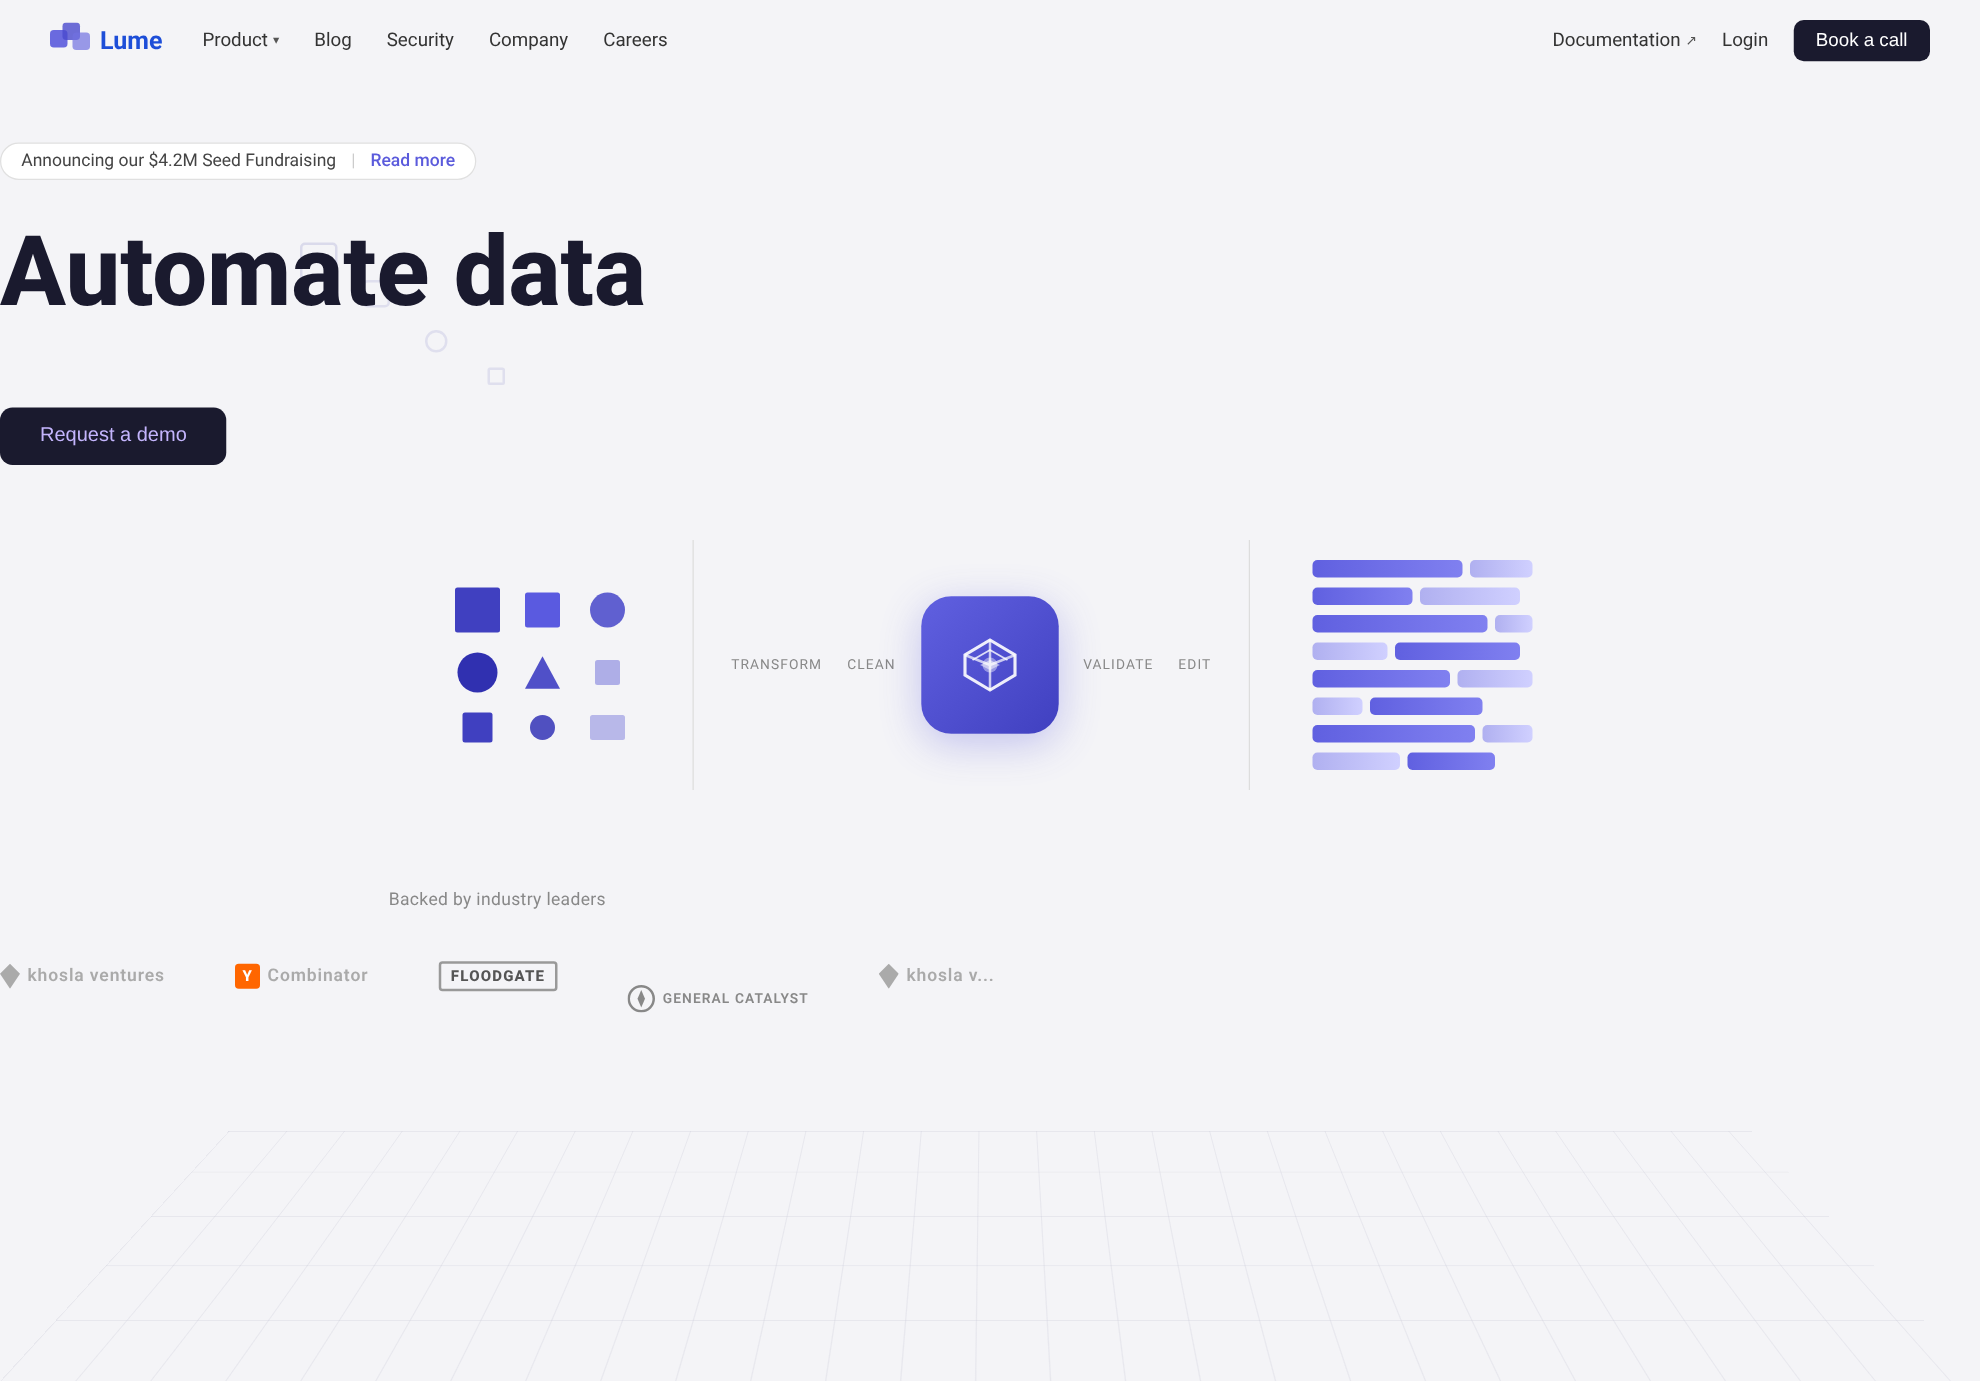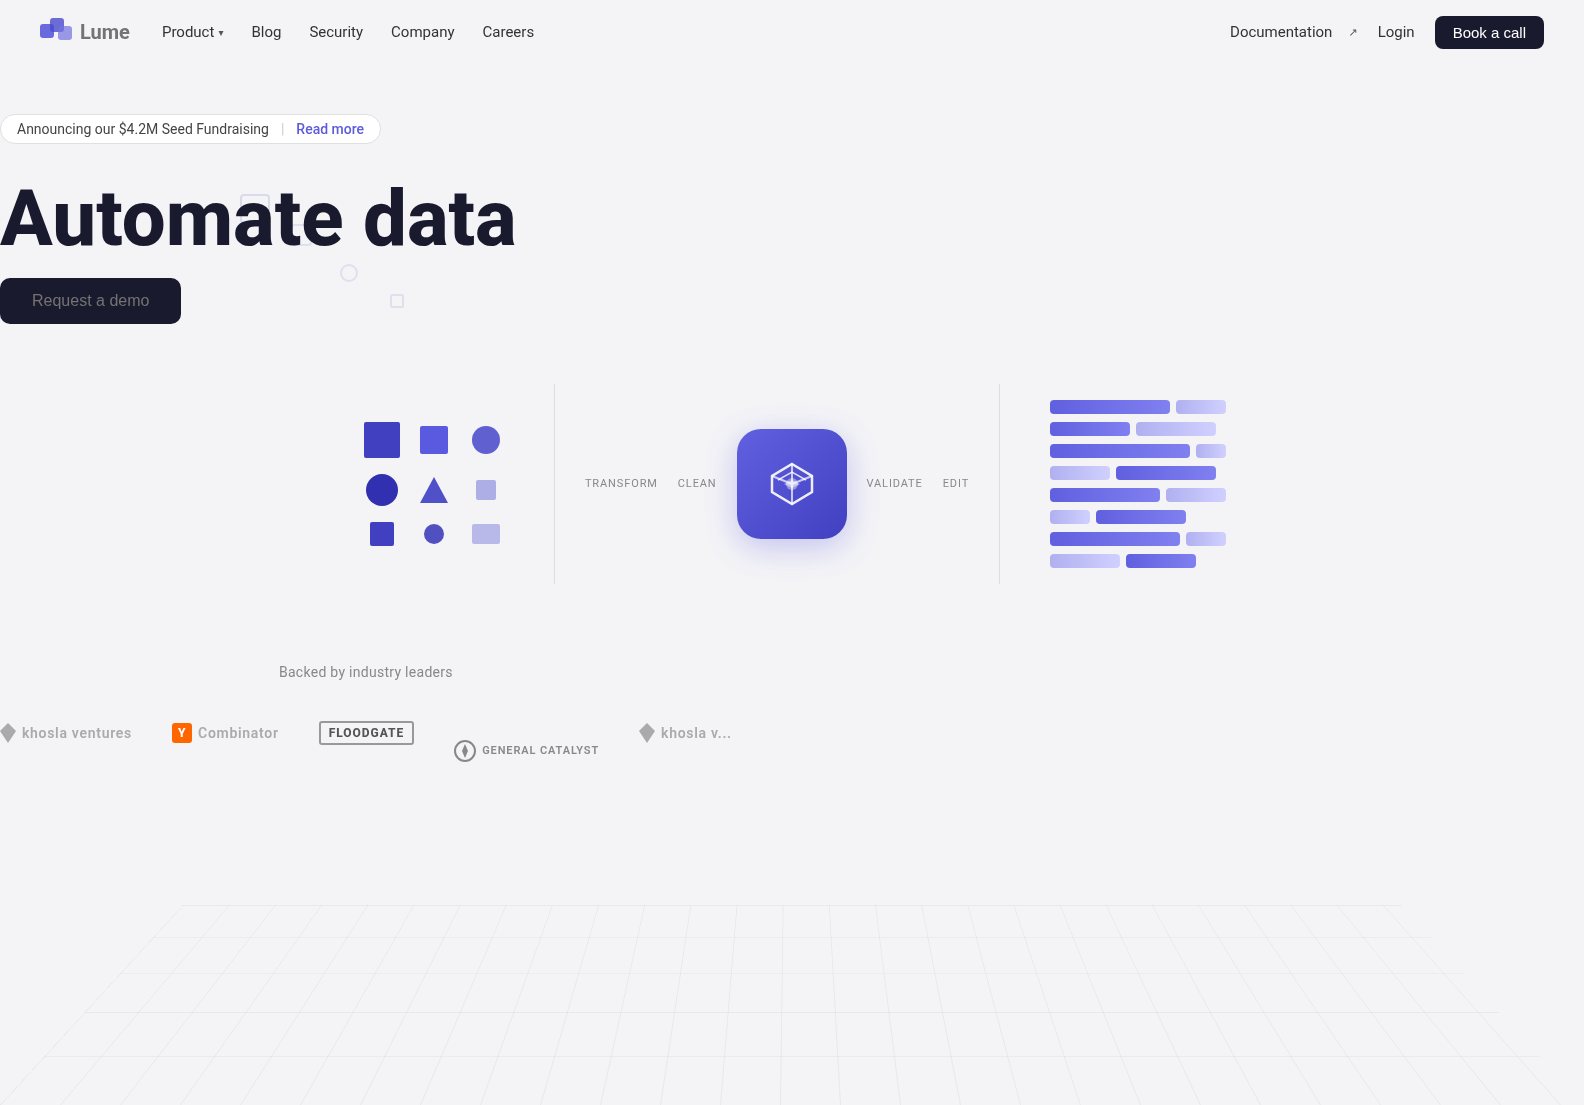--- a/index.html
+++ b/index.html
@@ -41,21 +41,21 @@
     }
 
     .logo-icon {
       width: 32px;
       height: 28px;
     }
 
     .logo-text {
       font-size: 20px;
       font-weight: 700;
-      color: #737373;
+      color: #1d4ed8;
     }
 
     .nav-links {
       display: flex;
       align-items: center;
       gap: 28px;
     }
 
     .nav-link {
       font-size: 15px;
@@ -69,21 +69,21 @@
 
     .nav-right {
       display: flex;
       align-items: center;
       gap: 20px;
     }
 
     .doc-link {
       display: flex;
       align-items: center;
-      gap: 16px;
+      gap: 4px;
       font-size: 15px;
       color: #333;
       text-decoration: none;
       cursor: pointer;
       margin-left: 14px;
     }
 
     .login-link {
       font-size: 15px;
       color: #333;
@@ -158,28 +158,29 @@
     }
 
     .hero-subtitle {
       font-size: 17px;
       color: #666;
       margin-bottom: 32px;
     }
 
     .demo-btn {
       background: #1a1a2e;
-      color: #737373;
+      color: #c4b5fd;
       border: none;
       border-radius: 10px;
       padding: 14px 32px;
       font-size: 16px;
       cursor: pointer;
       font-weight: 500;
       margin-bottom: 60px;
+      margin-top: 48px;
     }
 
     .shapes-grid {
       display: grid;
       grid-template-columns: repeat(3, 1fr);
       gap: 16px;
       padding: 20px;
     }
 
     .shape {
@@ -351,21 +352,21 @@
       font-size: 14px;
       color: #888;
       margin-bottom: 24px;
       letter-spacing: 0.02em;
     }
 
     .logos-row {
       display: flex;
       align-items: center;
       justify-content: center;
-      gap: 40px;
+      gap: 56px;
       flex-wrap: wrap;
     }
 
     .company-logo {
       font-size: 14px;
       color: #aaa;
       font-weight: 600;
       letter-spacing: 0.05em;
       display: flex;
       align-items: center;

